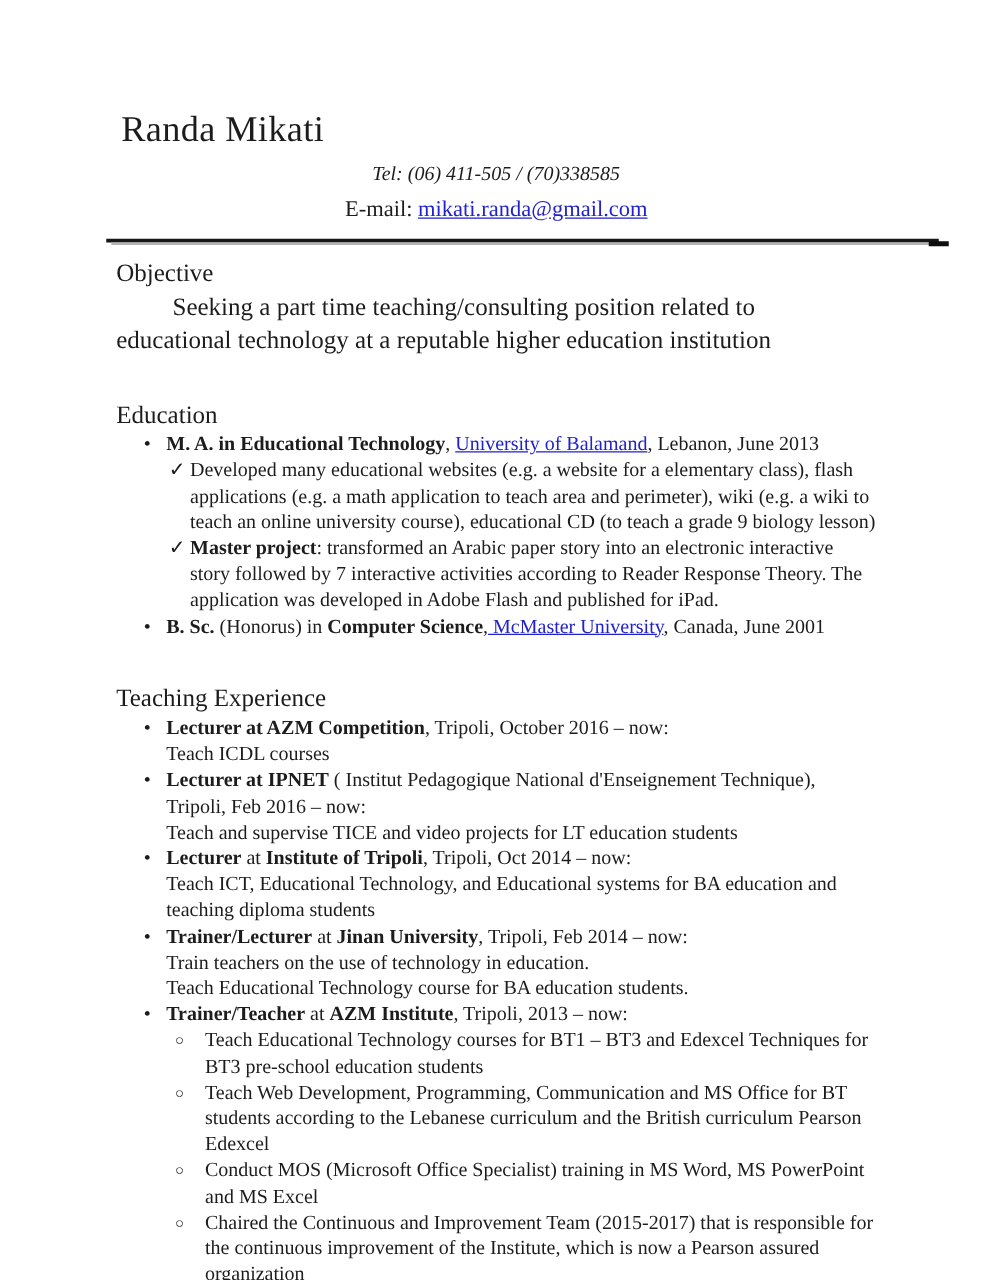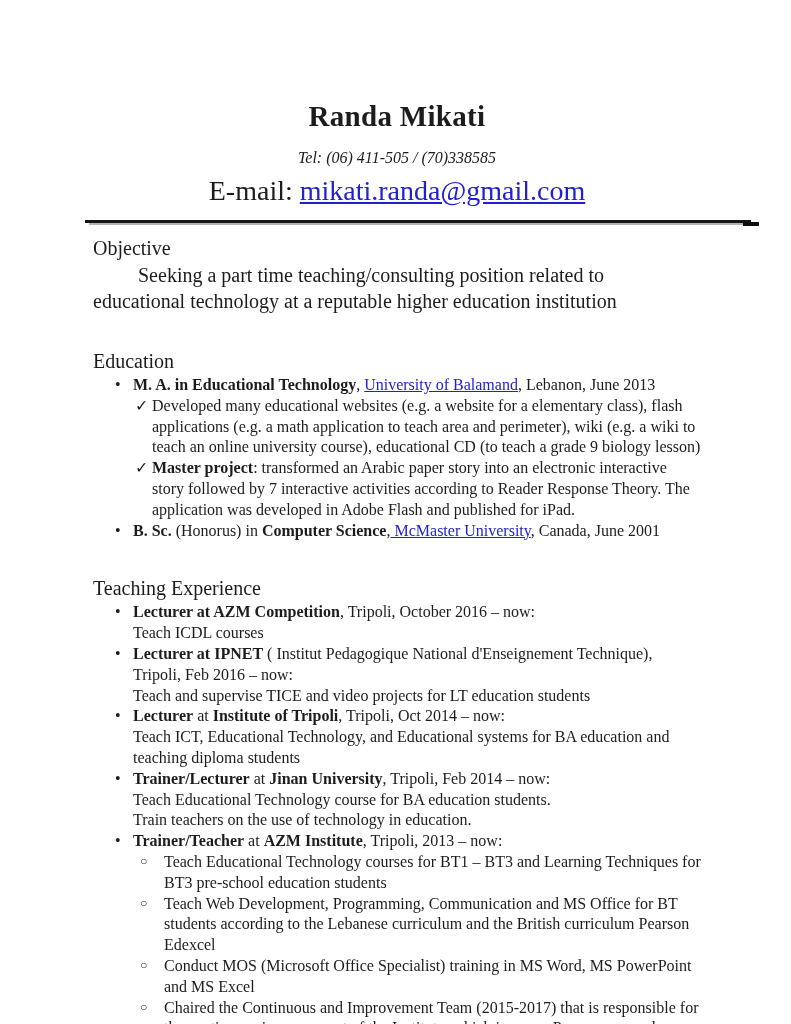--- a/index.html
+++ b/index.html
@@ -5,23 +5,23 @@
   html, body { margin: 0; padding: 0; background: #ffffff; }
   body {
     width: 791px; height: 1024px; overflow: hidden;
     font-family: "Liberation Serif", "DejaVu Serif", serif;
     color: #1c1c1c;
     -webkit-font-smoothing: antialiased;
   }
   .page { padding: 84px 90px 0 93px; }
 
   
-  h1.name { font-size: 29px; font-weight: bold; text-align: center; margin: 16px; letter-spacing: .3px; }
+  h1.name { font-size: 29px; font-weight: normal; margin: 4px; letter-spacing: .3px; }
   .tel   { text-align: center; font-size: 16px; margin-top: 10px; font-style: italic; }
-  .email { text-align: center; font-size: 28px; margin-top: 8px; }
+  .email { text-align: center; font-size: 18px; margin-top: 8px; }
   a.link { color: var(--link, #2121ce); text-decoration: underline; cursor: pointer; }
 
   
   .rule { position: relative; height: 9px; margin-top: 13px; }
   .rule-main   { position: absolute; left: -8px;  top: 0;   width: 666px; height: 3px; background: #161616; }
   .rule-shadow { position: absolute; left: -4px;  top: 3px; width: 658px; height: 2px; background: #b3b3b3; }
   .rule-tip    { position: absolute; left: 650px; top: 2px; width: 16px;  height: 4px; background: #0e0e0e; }
 
   
   section { margin-top: 36px; }
@@ -107,35 +107,35 @@
       <div class="txt">
         <div><span class="bold">Lecturer</span><span> at </span><span class="bold">Institute of Tripoli</span><span>, Tripoli, Oct 2014 – now:</span></div>
         <div>Teach ICT, Educational Technology, and Educational systems for BA education and teaching diploma students</div>
       </div>
     </div>
 
     <div class="b1">
       <span class="mk">•</span>
       <div class="txt">
         <div><span class="bold">Trainer/Lecturer</span><span> at </span><span class="bold">Jinan University</span><span>, Tripoli, Feb 2014 – now:</span></div>
+        <div>Train teachers on the use of technology in education.</div>
         <div>Teach Educational Technology course for BA education students.</div>
-        <div>Train teachers on the use of technology in education.</div>
       </div>
     </div>
 
     <div class="b1">
       <span class="mk">•</span>
       <div class="txt">
         <div><span class="bold">Trainer/Teacher</span><span> at </span><span class="bold">AZM Institute</span><span>, Tripoli, 2013 – now:</span></div>
       </div>
     </div>
 
     <div class="b3">
       <span class="mk">○</span>
-      <div class="txt">Teach Educational Technology courses for BT1 – BT3 and Learning Techniques for BT3 pre-school education students</div>
+      <div class="txt">Teach Educational Technology courses for BT1 – BT3 and Edexcel Techniques for BT3 pre-school education students</div>
     </div>
     <div class="b3">
       <span class="mk">○</span>
       <div class="txt">Teach Web Development, Programming, Communication and MS Office for BT students according to the Lebanese curriculum and the British curriculum Pearson Edexcel</div>
     </div>
     <div class="b3">
       <span class="mk">○</span>
       <div class="txt">Conduct MOS (Microsoft Office Specialist) training in MS Word, MS PowerPoint and MS Excel</div>
     </div>
     <div class="b3">

